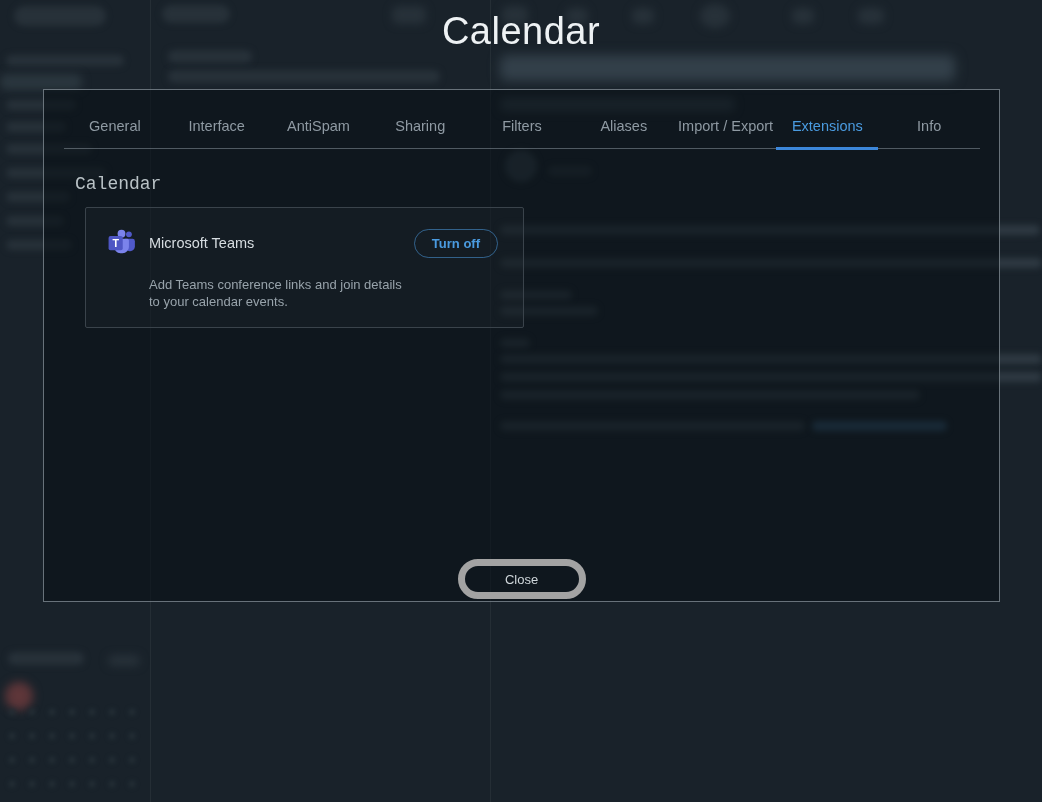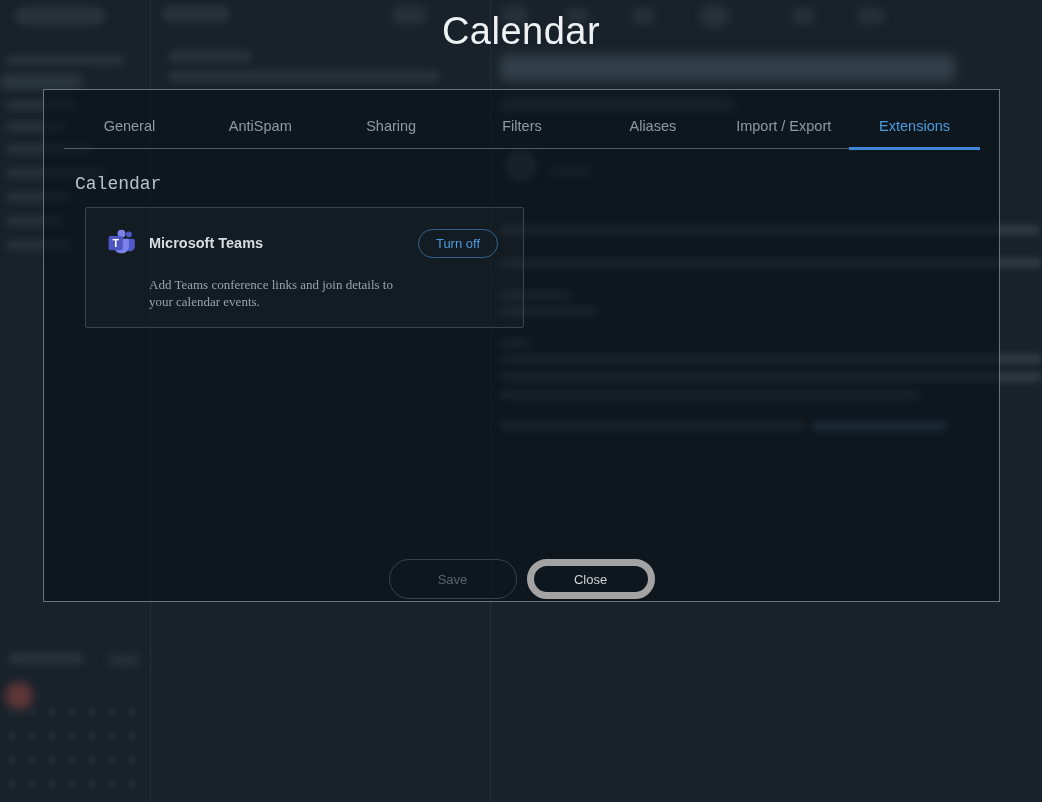--- a/index.html
+++ b/index.html
@@ -67,33 +67,33 @@
     font-size:18px;font-weight:400;color:#b9c2c6;font-family:Liberation Mono, monospace;
   }
   .card{
     position:absolute;left:41px;top:117px;width:439px;height:121px;
     background:rgba(255,255,255,0.025);
     border:1px solid var(--card-border);border-radius:2px;
   }
   .card-icon{position:absolute;left:22px;top:21px;width:27px;height:25px;}
   .card-title{
     position:absolute;left:63px;top:27px;
-    font-size:14.5px;font-weight:700;color:var(--text-primary);
+    font-size:14.5px;font-weight:400;color:var(--text-primary);
   }
   .pill{
     border-radius:16px;background:transparent;cursor:pointer;
     font-family:"Liberation Sans", sans-serif;
   }
   .turn-off{
     position:absolute;right:25px;top:21px;height:29px;padding:0 17px;
-    border:1px solid rgba(74,155,224,0.55);color:var(--accent);font-size:13px;
+    border:1px solid rgba(74,155,224,0.55);color:var(--accent);font-size:13px;font-weight:bold;
   }
   .card-desc{
     position:absolute;left:63px;top:68px;width:266px;
-    font-size:13px;line-height:17px;color:var(--text-secondary);font-family:Liberation Serif, serif;
+    font-size:13px;line-height:17px;color:var(--text-secondary);
   }
 
   
   .footer{
     position:absolute;left:0;right:0;bottom:2px;height:40px;
     display:flex;justify-content:center;gap:10px;
   }
   .footer .pill{width:128px;height:40px;border-radius:20px;font-size:13px;}
   .btn-save{border:1px solid #38424a;color:#5a656d;}
   .btn-save[disabled]{cursor:default;}
@@ -152,26 +152,28 @@
     <div class="shape" style="left:5px;top:682px;width:28px;height:28px;border-radius:50%;background:#5e3639;filter:blur(5px);"></div>
     <div class="dotgrid"></div>
   </div>
 
   <h1 class="page-title">Calendar</h1>
 
   <div class="modal">
 
     <nav class="tabs">
         <div class="tab">General</div>
+        <div class="tab">Interface</div>
         <div class="tab">AntiSpam</div>
         <div class="tab">Sharing</div>
         <div class="tab">Filters</div>
         <div class="tab">Aliases</div>
         <div class="tab">Import / Export</div>
         <div class="tab active">Extensions</div>
+        <div class="tab">Info</div>
       </nav>
 
     <h2 class="section-title">Calendar</h2>
 
     <div class="card">
       <span class="card-icon">
         <svg viewBox="0 0 24 22" width="27" height="25" aria-hidden="true">
           <circle cx="18.6" cy="4.6" r="2.6" fill="#5059C9"></circle>
           <path d="M15 8.6 h6.7 a2.2 2.2 0 0 1 2.2 2.2 v4.6 a4.2 4.2 0 0 1 -4.2 4.2 h-0.5 a4.2 4.2 0 0 1 -4.2 -4.2 z" fill="#5059C9"></path>
           <circle cx="12" cy="4" r="3.5" fill="#7B83EB"></circle>
@@ -179,18 +181,17 @@
           <rect x="0.5" y="6.2" width="12.6" height="12.6" rx="1.7" fill="#4E56C4"></rect>
           <text x="6.8" y="15.9" font-size="9.5" font-weight="bold" fill="#ffffff" text-anchor="middle" font-family="Liberation Sans, sans-serif">T</text>
         </svg>
       </span>
       <span class="card-title">Microsoft Teams</span>
       <button class="pill turn-off">Turn off</button>
       <p class="card-desc">Add Teams conference links and join details to your calendar events.</p>
     </div>
 
     <div class="footer">
-      <button class="pill btn-save" disabled="">Save</button>
       <button class="pill btn-close">Close</button>
     </div>
 
   </div>
 </div>
 
 </body></html>

